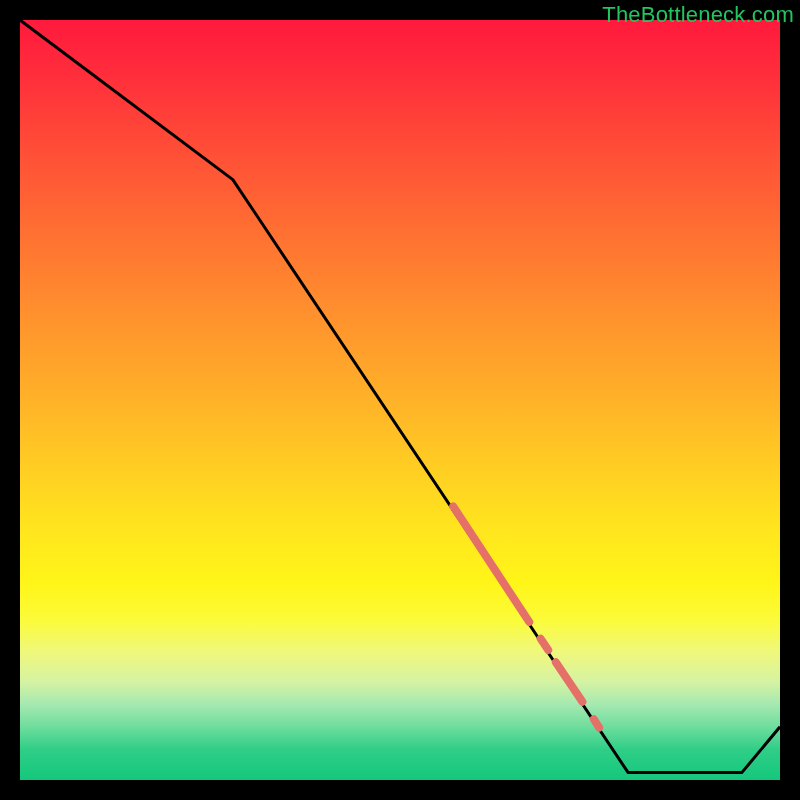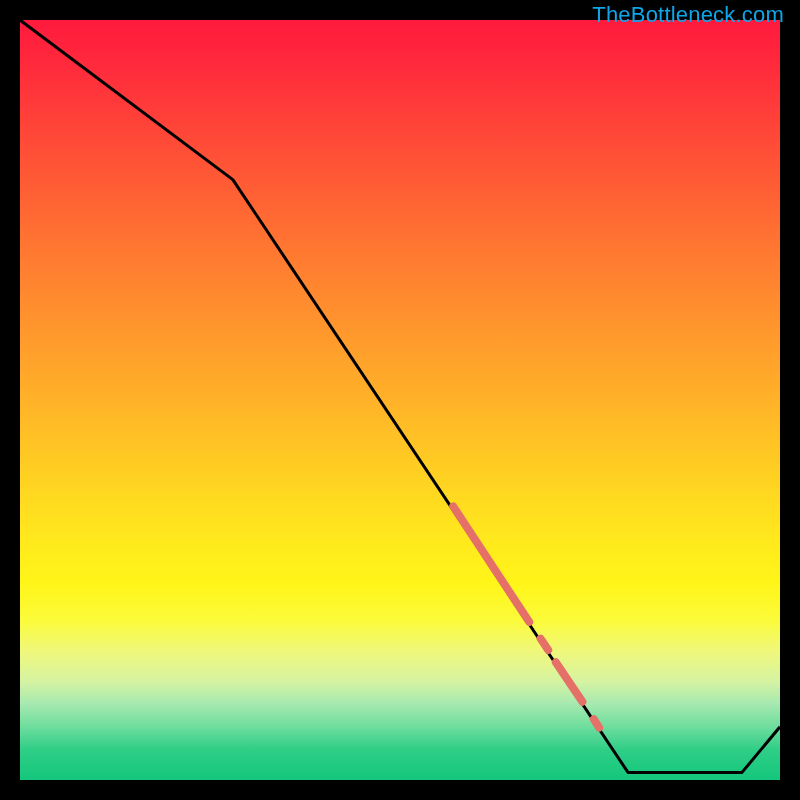--- a/index.html
+++ b/index.html
@@ -54,22 +54,22 @@
     );
   }
   .svg-layer {
     position: absolute;
     left: 0;
     top: 0;
   }
   .watermark {
     position: absolute;
     top: 2px;
-    right: 16px;
-    color: #0ea5e9;
+    right: 6px;
+    color: #22c55e;
     font-size: 22px;
     font-weight: 500;
     letter-spacing: 0.2px;
     user-select: none;
   }
 </style>
 </head>
 <body>
 
 <div class="frame">

